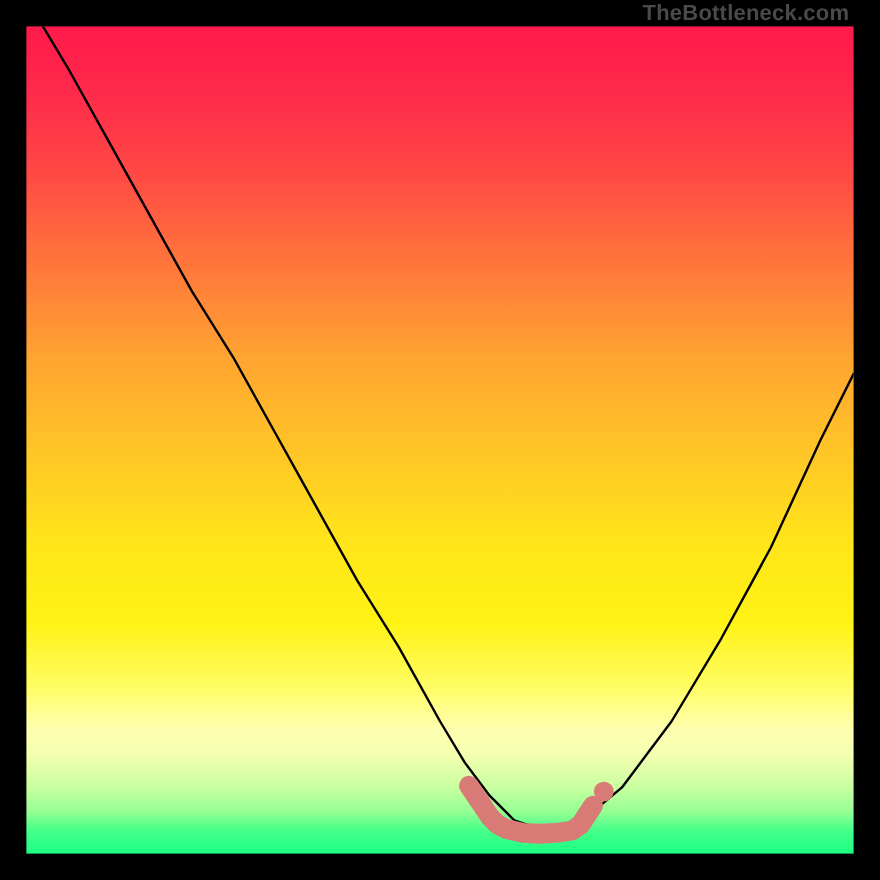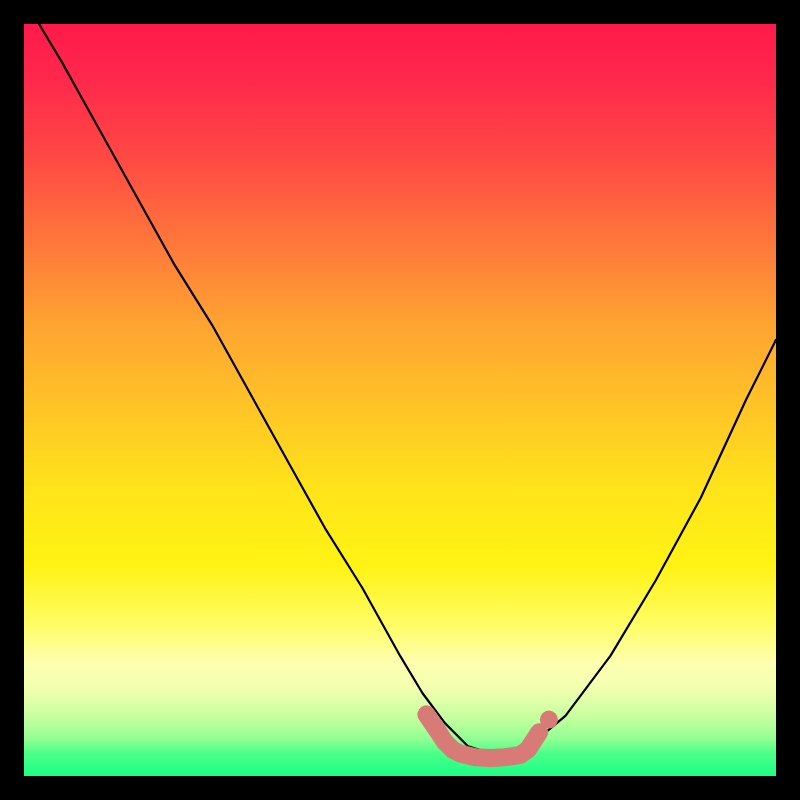--- a/index.html
+++ b/index.html
@@ -59,13 +59,14 @@
   <div class="plot-area">
     <div class="gradient-bg"></div>
     <svg class="curves" viewBox="0 0 752 752" preserveAspectRatio="none">
       <g id="svg-layer">
           <path d="M15.04,0.00 L37.60,37.60 L75.20,105.28 L112.80,172.96 L150.40,240.64 L188.00,300.80 L225.60,368.48 L263.20,436.16 L300.80,503.84 L338.40,564.00 L376.00,631.68 L398.56,669.28 L421.12,699.36 L443.68,721.92 L466.24,729.44 L481.28,729.44 L496.32,729.44 L541.44,691.84 L586.56,631.68 L631.68,556.48 L676.80,473.76 L721.92,376.00 L752.00,315.84" fill="none" stroke="#000" stroke-width="2.2" stroke-linecap="round" stroke-linejoin="round"></path>
           <path d="M402.32,690.34 L413.60,706.88 L421.12,718.16 L428.64,725.68 L436.16,729.44 L451.20,733.20 L466.24,733.95 L481.28,733.20 L496.32,730.94 L503.84,725.68 L515.12,708.38" fill="none" stroke="#d87b77" stroke-width="18" stroke-linecap="round" stroke-linejoin="round"></path>
           <circle cx="524.90" cy="695.60" r="9" fill="#d87b77"></circle>
         </g>
     </svg>
   </div>
+  <div class="watermark">TheBottleneck.com</div>
 </div>
 
 </body></html>

